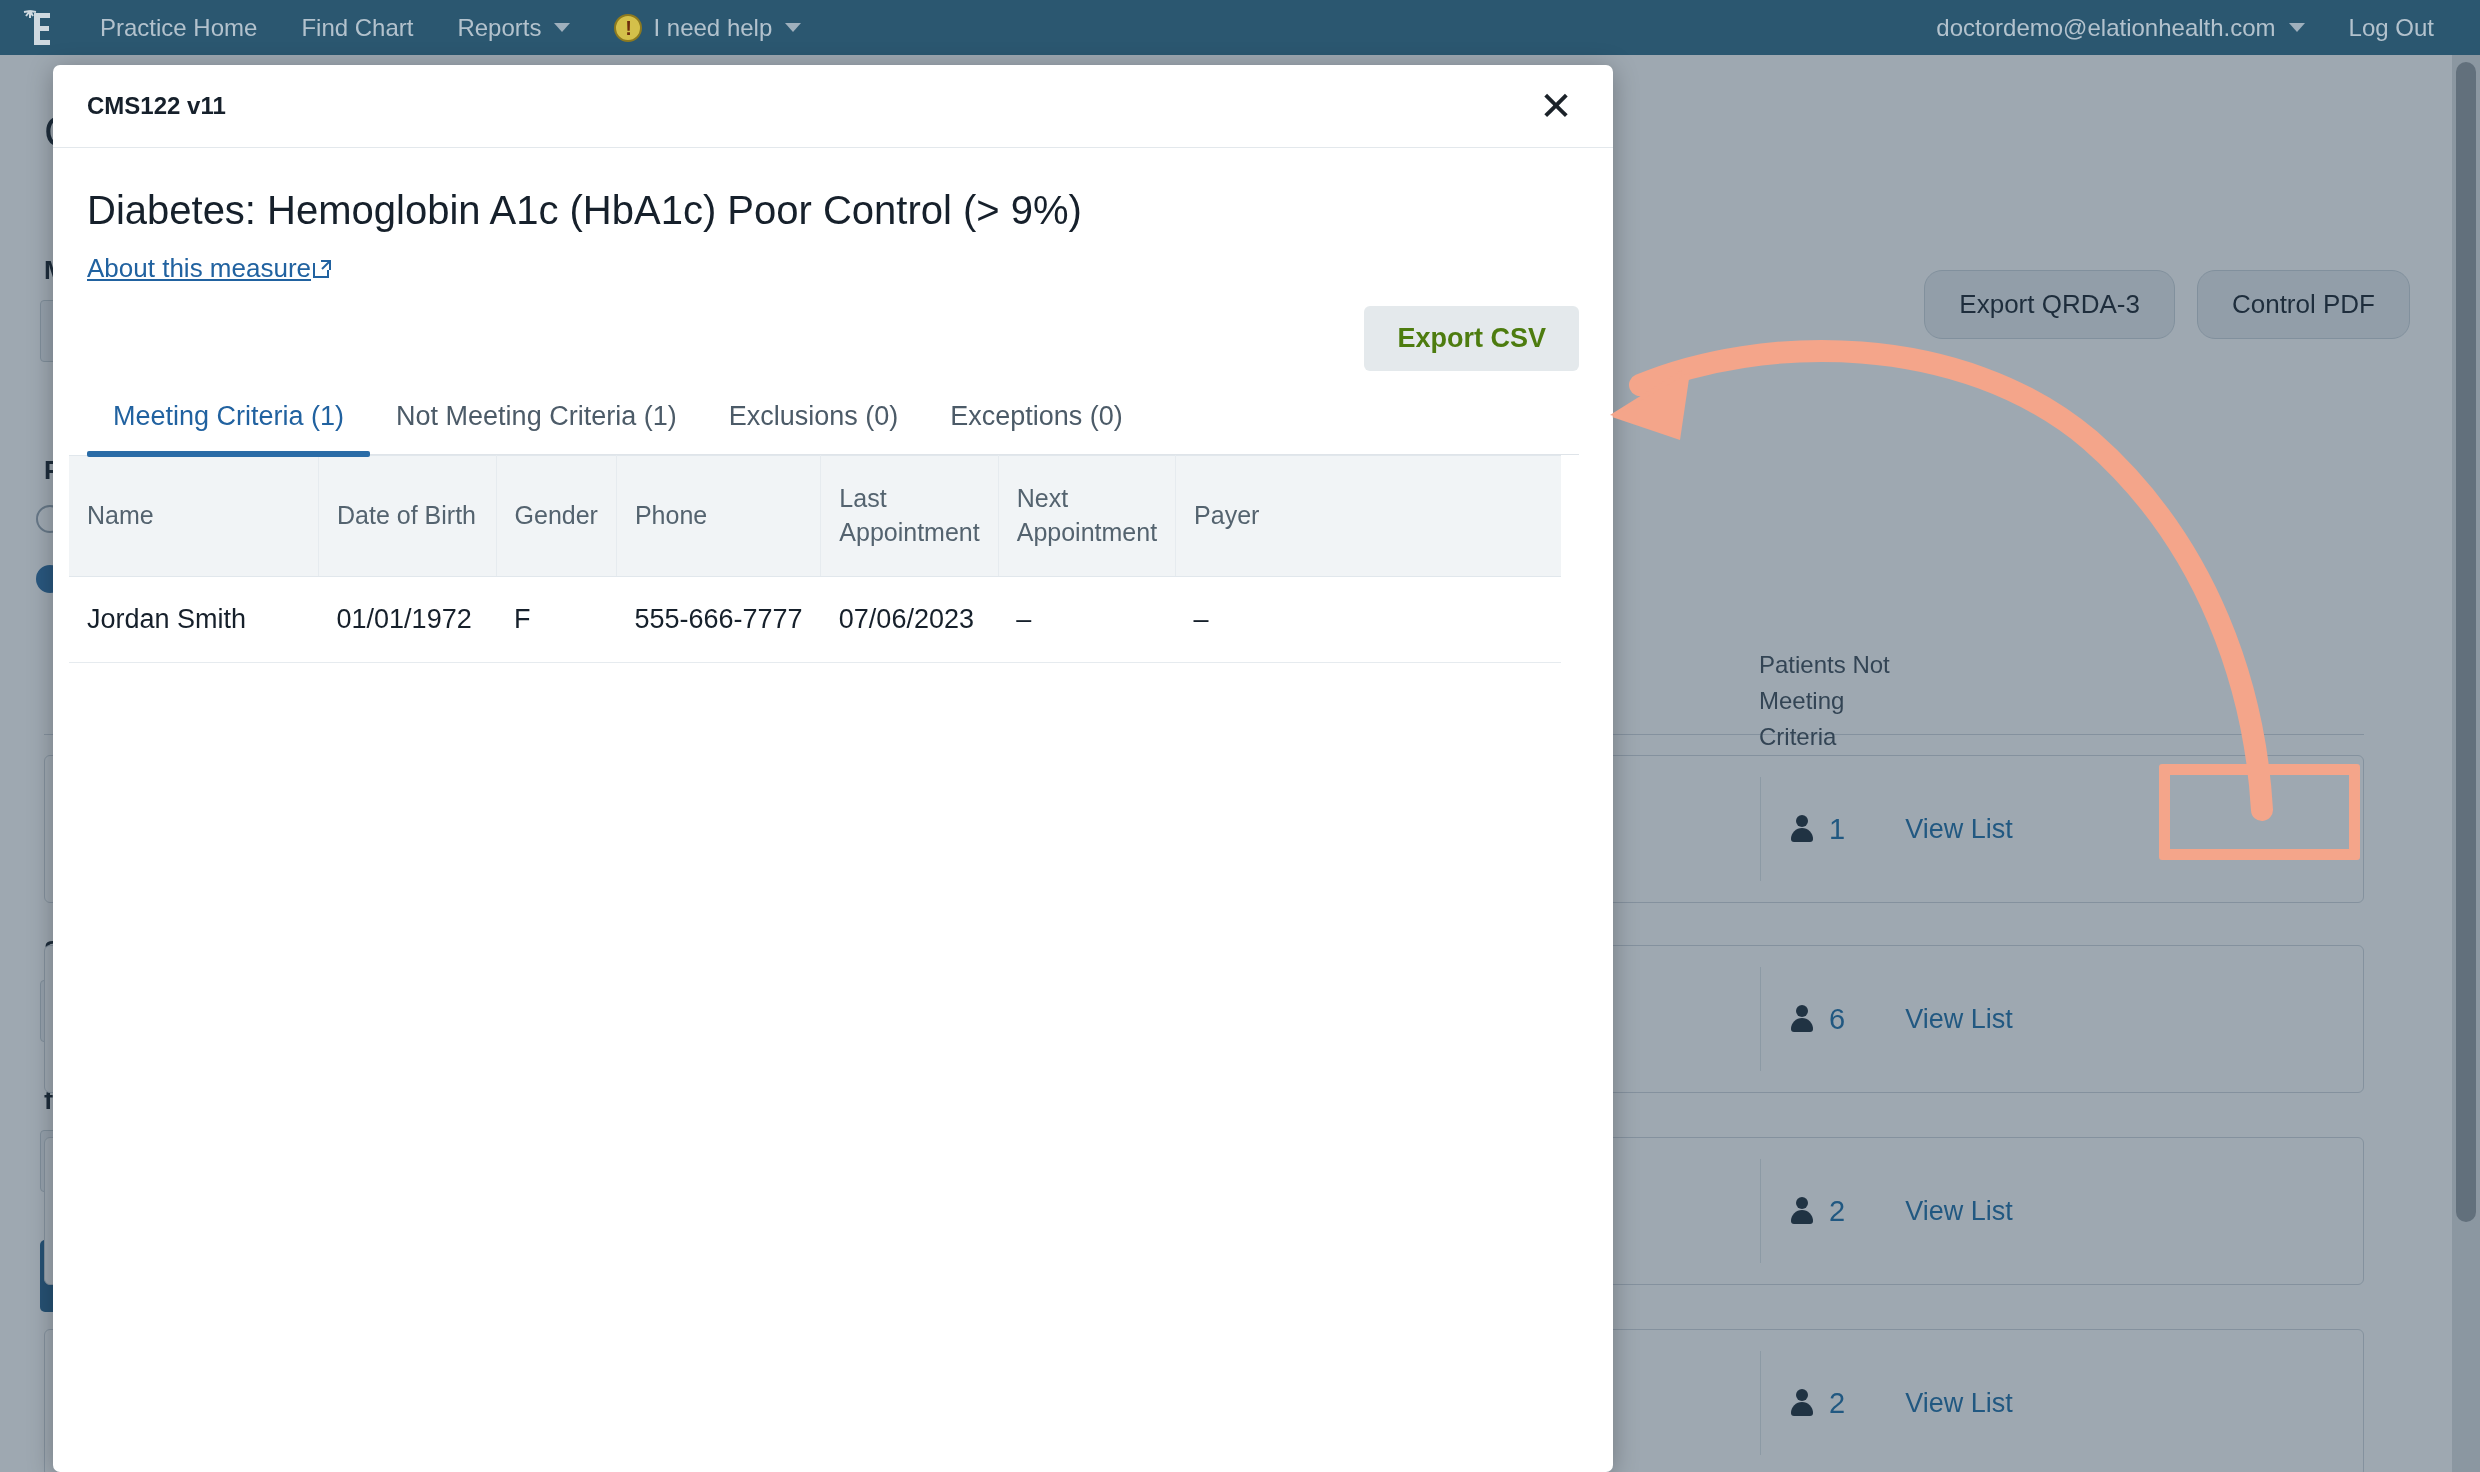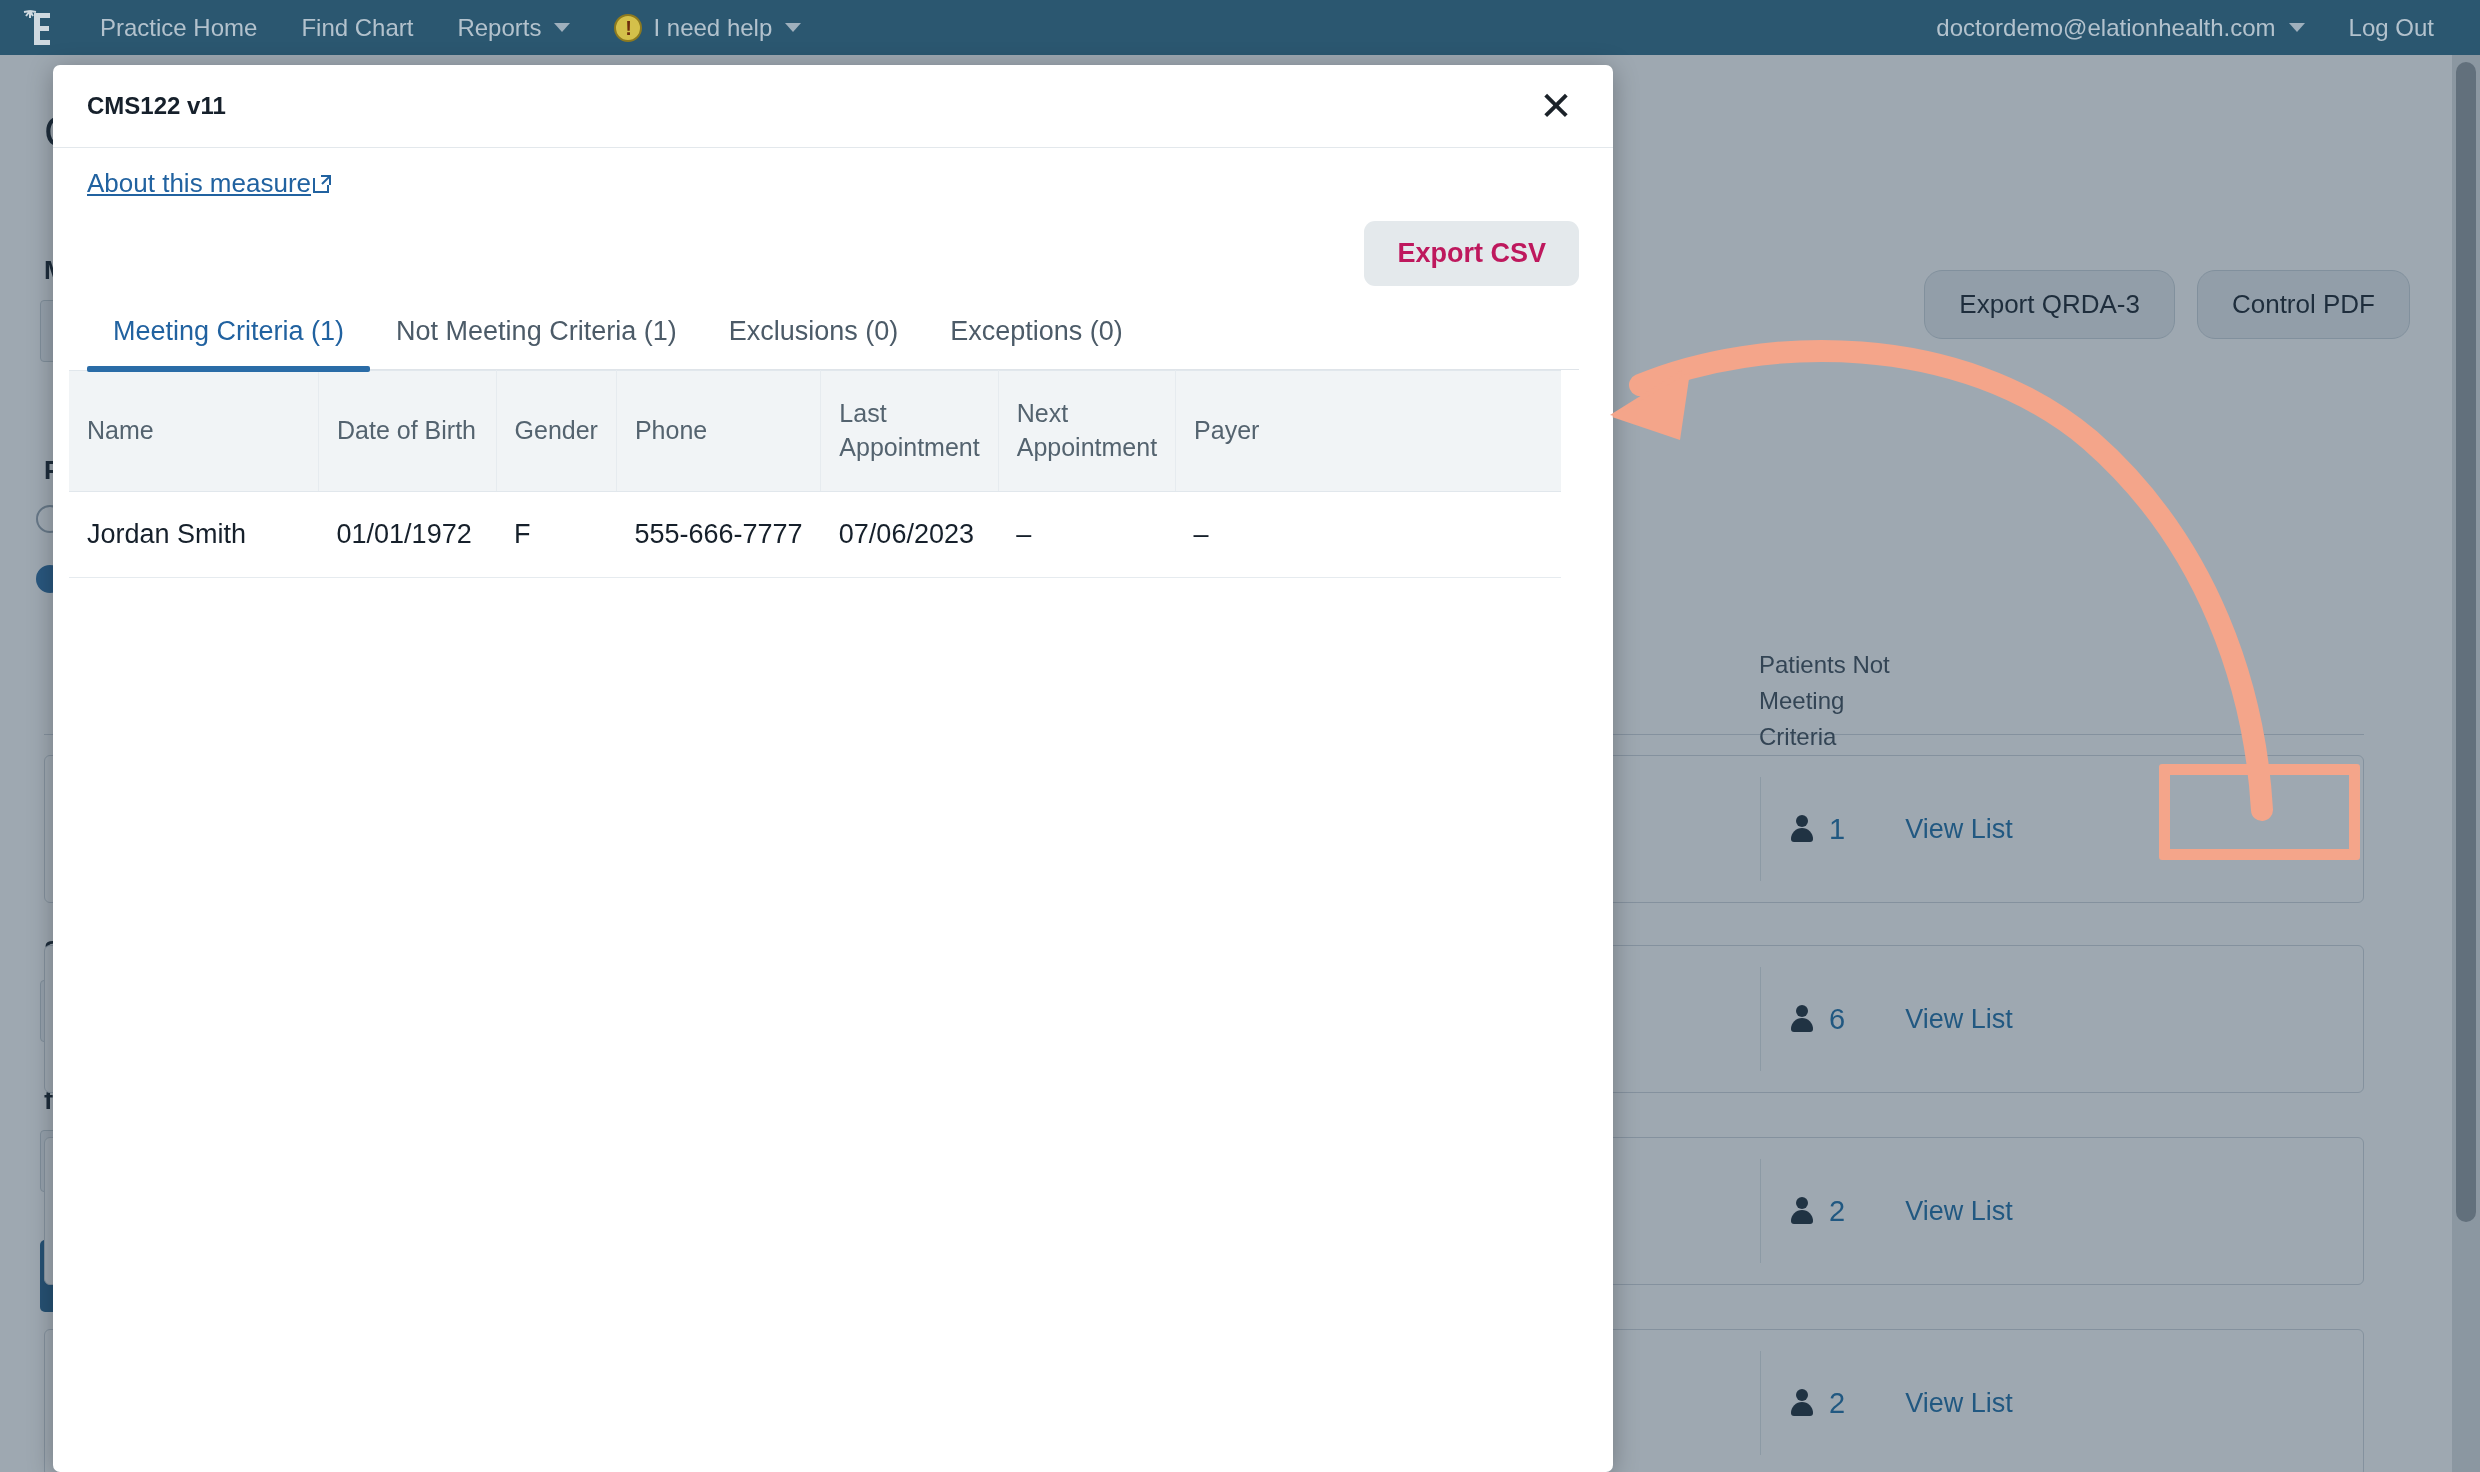--- a/index.html
+++ b/index.html
@@ -227,25 +227,25 @@
   }
   .ext-icon svg { display: block; }
 
   .export-row {
     display: flex; justify-content: flex-end;
     margin-top: 22px;
   }
   .export-csv {
     background: #e4e9ec;
     border: none;
-    border-radius: 11px;
+    border-radius: 6px;
     padding: 17px 33px;
     font-size: 27px;
     font-weight: 700;
-    color: #be185d;
+    color: #4d7c0f;
     font-family: "Liberation Sans", sans-serif;
   }
 
   .tabs {
     display: flex;
     margin-top: 30px;
     border-bottom: 1px solid #dfe4e9;
   }
   .tab {
     font-size: 27px;
@@ -449,20 +449,21 @@
 
   <div class="modal">
 
     <div class="modal-titlebar">
       <div class="modal-title">CMS122 v11</div>
       <div class="modal-close">✕</div>
     </div>
 
     <div class="modal-body">
 
+      <div class="measure-name">Diabetes: Hemoglobin A1c (HbA1c) Poor Control (&gt; 9%)</div>
 
       <a class="about-link" href="#">
         <span>About this measure</span>
         <span class="ext-icon">
           <svg width="22" height="22" viewBox="0 0 22 22" aria-hidden="true">
             <path d="M3 5 L3 19 L17 19 L17 12" stroke="#2162a0" stroke-width="2" fill="none"></path>
             <path d="M10 3 L19 3 L19 12" stroke="#2162a0" stroke-width="2" fill="none"></path>
             <path d="M11 11 L19 3" stroke="#2162a0" stroke-width="2" fill="none"></path>
           </svg>
         </span>

